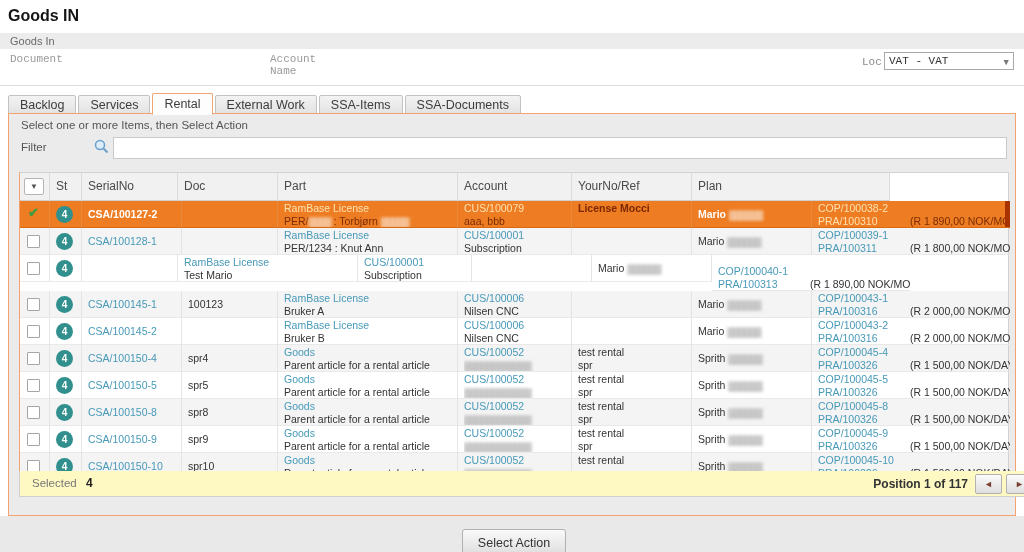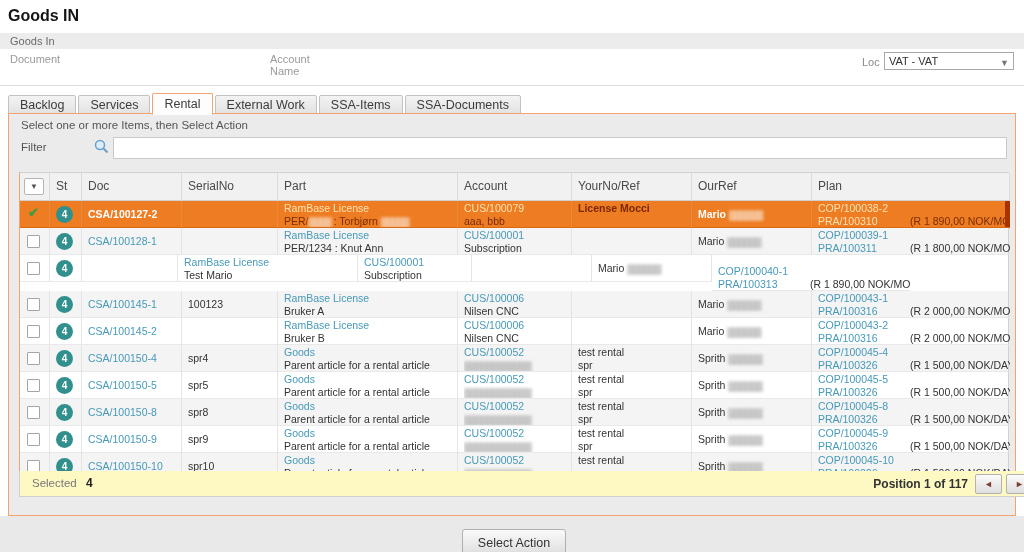--- a/index.html
+++ b/index.html
@@ -5,21 +5,21 @@
   * { margin:0; padding:0; box-sizing:border-box; }
   html,body { width:1024px; height:552px; overflow:hidden;
     font-family:"Liberation Sans", sans-serif; background:#fff; }
   .abs { position:absolute; }
 
   
   #page-title { left:8px; top:7px; font-size:16px; font-weight:bold; color:#151515; }
   #section-band { left:0; top:33px; width:1024px; height:16px; background:#ececec;
     font-size:11px; color:#6b6b6b; line-height:16px; padding-left:10px; }
   #form-area { left:0; top:49px; width:1024px; height:37px; background:#fff;
-    border-bottom:1px solid #ddd; }
+    border-bottom:1px solid #ddd;font-family:Liberation Mono, monospace; }
   .form-label { position:absolute; font-size:11px; color:#9a9a9a; line-height:12px; }
   #loc-select { position:absolute; left:884px; top:3px; width:130px; height:18px;
     background:#fff; border:1px solid #a9a9a9; font-size:11px; color:#333;
     line-height:16px; padding-left:4px; cursor:pointer; }
   #loc-select .arr { position:absolute; right:4px; top:2px; color:#777; font-size:9px; }
 
   
   #tabbar { left:8px; top:93px; height:21px; }
   .tab { display:inline-block; height:20px; line-height:19px; padding:0 11px;
     background:linear-gradient(#f3f3f3,#e2e2e2); border:1px solid #c2c2c2;
@@ -134,26 +134,25 @@
     </svg>
   </div>
   <input class="abs" id="filter-input" type="text" value="" style="">
 
   <div class="abs" id="grid">
     <div class="trow" id="grid-header">
         <div class="cell" style="width: 30px; padding-left: 4px;">
           <div id="hdr-dd"><span>▼</span></div>
         </div>
         <div class="cell" style="width: 32px;">St</div>
+        <div class="cell" style="width: 96px;">SerialNo</div>
         <div class="cell" style="width: 100px;">Doc</div>
-        <div class="cell" style="width: 96px;">SerialNo</div>
         <div class="cell" style="width: 180px;">Part</div>
         <div class="cell" style="width: 114px;">Account</div>
         <div class="cell" style="width: 120px;">YourNo/Ref</div>
-        <div class="cell" style="width: 120px;">OurRef</div>
         <div class="cell" style="width: 198px;">Plan</div>
       </div>
     <div id="grid-body">
         <div class="trow drow sel">
           <div class="cell" style="width: 30px; padding-left: 0px;">
             <span class="checkmark">✔</span>
           </div>
           <div class="cell" style="width: 32px; padding-left: 2px;">
             <div class="badge">4</div>
           </div>

